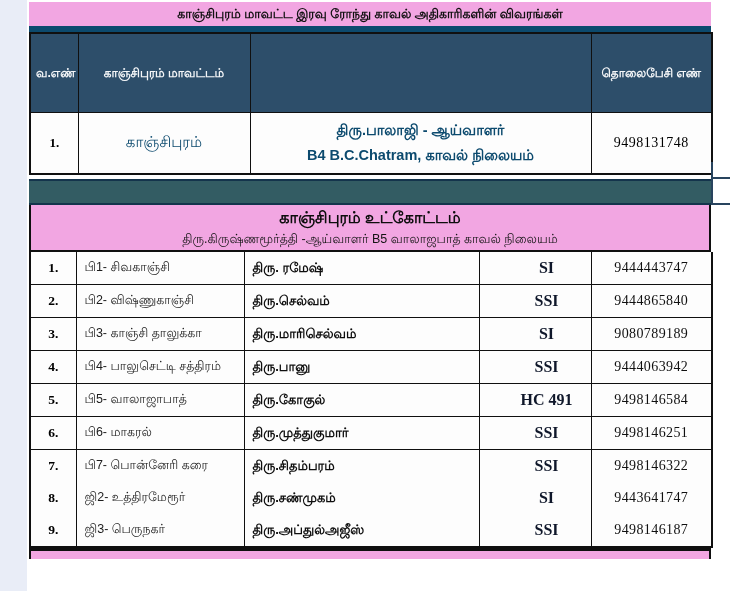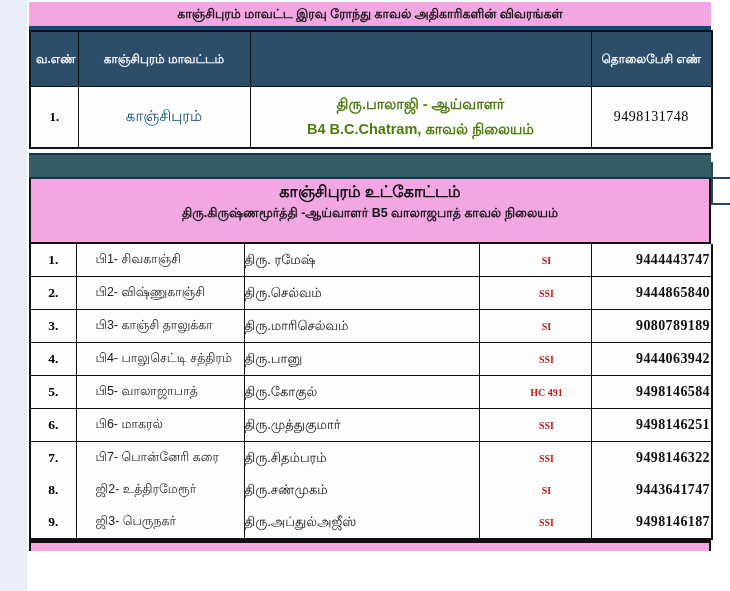--- a/index.html
+++ b/index.html
@@ -23,63 +23,63 @@
     height:24px;line-height:24px;text-align:center;
     font-weight:bold;font-size:13px;color:#8b3939;
     white-space:nowrap;
   }
   .emergency-bar span{margin:0 3px;}
   .emergency-bar .num{color:#2b8fd0;}
   
   .title-bar{
     background:#f2a6e2;height:24px;line-height:24px;text-align:center;
     font-weight:bold;font-size:12.5px;color:#111;
-    border-bottom:4px solid #0c4a6e;
+    border-bottom:6px solid #0c4a6e;
   }
   
   table{border-collapse:collapse;table-layout:fixed;width:682px;}
   .district-table{border:2px solid #101010;margin-top:0;}
   .district-table th,.district-table td{border:1.5px solid #101010;vertical-align:middle;}
   .district-table th{
     background:#2d4e6a;color:#f4f6f8;font-weight:bold;font-size:12px;
-    height:54px;text-align:center;padding:0 4px;
+    height:54px;text-align:center;padding:12px 4px;
   }
   .district-table th.serial{text-align:left;padding-left:5px;}
   .district-table td{background:#fdfdfd;height:58px;text-align:center;}
   .d-serial{font-weight:bold;font-size:13px;font-family:"Liberation Serif",serif;}
   .d-district{font-size:15px;color:#0c4a6e;}
-  .d-officer div{font-weight:bold;font-size:14.5px;color:#4d7c0f;}
+  .d-officer div{font-weight:bold;font-size:14.5px;color:#0c4a6e;}
   .d-officer .l1{margin-bottom:7px;}
   .d-phone{font-family:"Liberation Serif","DejaVu Serif",serif;font-size:14px;letter-spacing:.5px;color:#000000;}
   
   .teal-band{
     margin-top:4px;height:22px;background:#335c63;
     border-top:2px solid #14344c;border-bottom:2px solid #14344c;
   }
   
   .pink-section{
     background:#f2a6e2;border-left:2px solid #101010;border-right:2px solid #101010;
-    border-bottom:2px solid #101010;text-align:center;padding:4px 0 20px 0;
+    border-bottom:2px solid #101010;text-align:center;padding:4px 0 2px 0;
   }
   .pink-section .sec-title{font-weight:bold;font-size:16px;color:#0d0d0d;margin-bottom:3px;}
-  .pink-section .sec-subtitle{font-weight:bold;font-size:12.5px;color:#141414;}
+  .pink-section .sec-subtitle{font-weight:normal;font-size:12.5px;color:#141414;}
   
   .officers-table{border:2px solid #101010;border-top:none;}
   .officers-table td{
     border-left:1.5px solid #101010;border-bottom:1.5px solid #101010;
     height:30px;vertical-align:middle;background:#fdfdfd;
   }
   .officers-table td:first-child{border-left:none;}
   .officers-table tr.merge td{border-bottom:none;}
   .officers-table tr:last-child td{border-bottom:none;}
   .c-serial{text-align:center;font-weight:bold;font-size:13.5px;font-family:"Liberation Serif",serif;}
-  .c-station{font-size:12.5px;padding-left:19px;color:#1c1c1c;}
-  .c-name{font-weight:normal;font-size:13px;padding-left:0;color:#0e0e0e;}
-  .c-rank{text-align:center;font-family:"Liberation Serif","DejaVu Serif",serif;font-weight:bold;font-size:10px;color:#b91c1c;padding-left:24px;}
-  .c-phone{text-align:right;font-family:"Liberation Serif","DejaVu Serif",serif;font-weight:bold;font-size:14px;letter-spacing:.4px;color:#101010;}
+  .c-station{font-size:12.5px;padding-left:8px;color:#1c1c1c;}
+  .c-name{font-weight:bold;font-size:13px;padding-left:8px;color:#0e0e0e;}
+  .c-rank{text-align:center;font-family:"Liberation Serif","DejaVu Serif",serif;font-weight:bold;font-size:16px;color:#0f172a;padding-left:24px;}
+  .c-phone{text-align:center;font-family:"Liberation Serif","DejaVu Serif",serif;font-weight:normal;font-size:14px;letter-spacing:.4px;color:#101010;}
   
   .bottom-band{
     height:8px;background:#f2a6e2;border-top:3px solid #101010;
     border-left:2px solid #101010;border-right:2px solid #101010;
   }
   
   .stub{position:absolute;background:#28445e;height:2px;right:0;width:19px;}
   .stub-top{top:177px;}
   .stub-bottom{top:203px;}
   .stub-vert{position:absolute;background:#28445e;width:2px;right:17px;top:162px;height:43px;}

